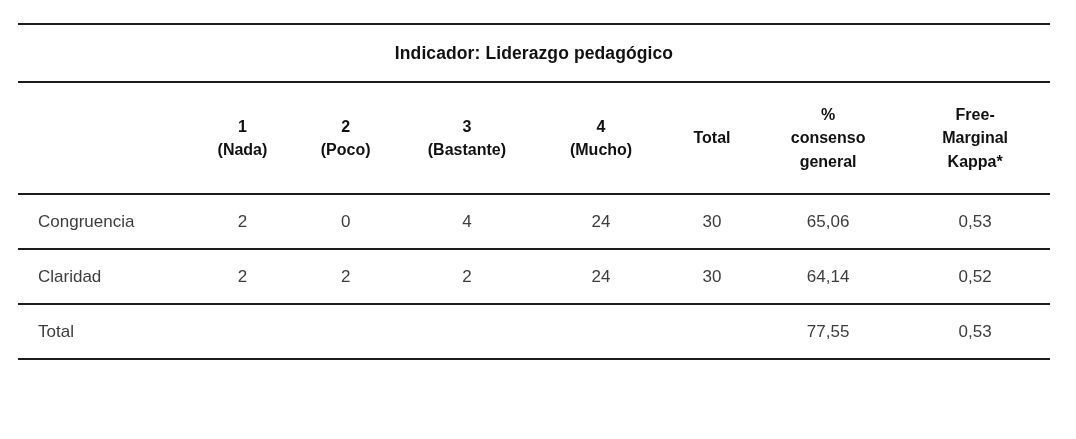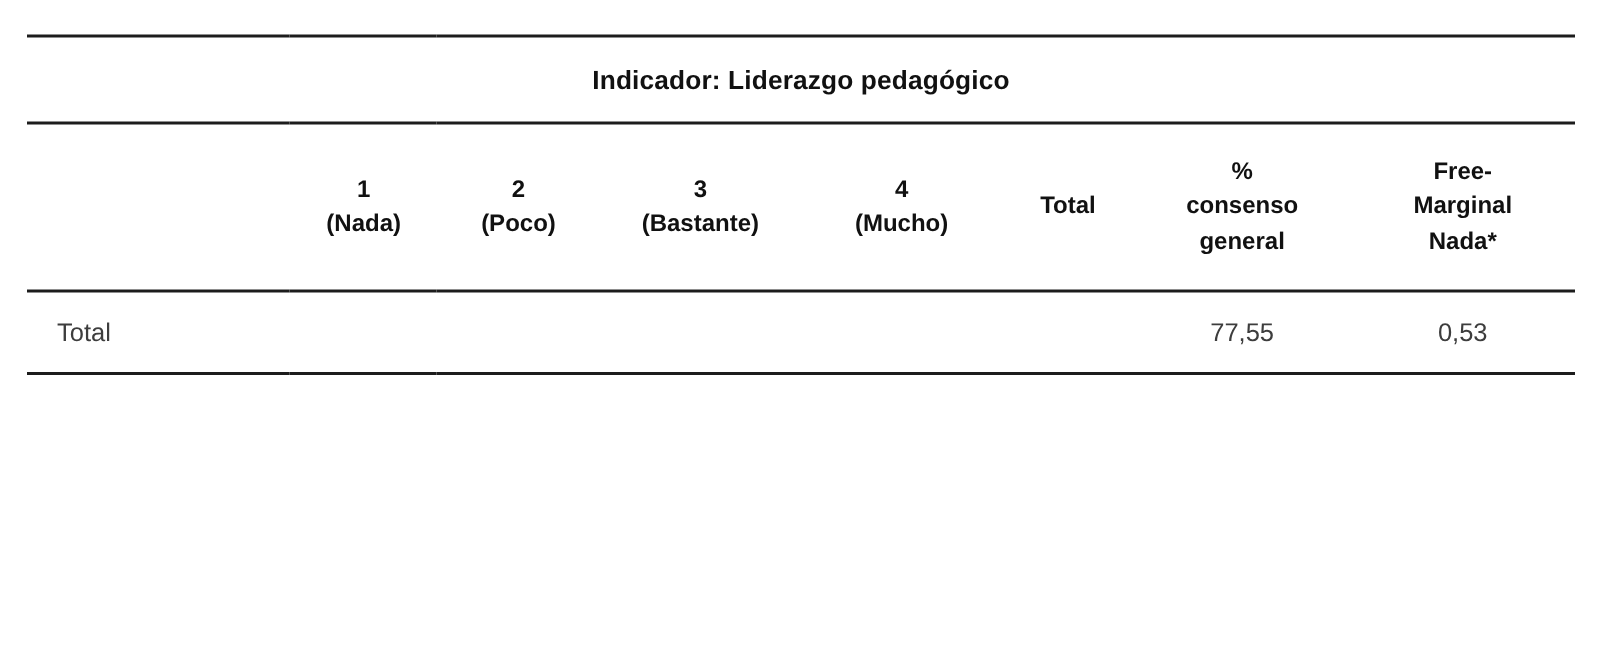--- a/index.html
+++ b/index.html
@@ -89,24 +89,44 @@
         <th>3
 (Bastante)</th>
         <th>4
 (Mucho)</th>
         <th>Total</th>
         <th>%
 consenso
 general</th>
         <th>Free-
 Marginal
-Nada*</th>
+Kappa*</th>
       </tr>
     </thead>
     <tbody>
+      <tr>
+        <td class="row-label">Congruencia</td>
+        <td>2</td>
+        <td>0</td>
+        <td>4</td>
+        <td>24</td>
+        <td>30</td>
+        <td>65,06</td>
+        <td>0,53</td>
+      </tr>
+      <tr>
+        <td class="row-label">Claridad</td>
+        <td>2</td>
+        <td>2</td>
+        <td>2</td>
+        <td>24</td>
+        <td>30</td>
+        <td>64,14</td>
+        <td>0,52</td>
+      </tr>
       <tr>
         <td class="row-label">Total</td>
         <td></td>
         <td></td>
         <td></td>
         <td></td>
         <td></td>
         <td>77,55</td>
         <td>0,53</td>
       </tr>

